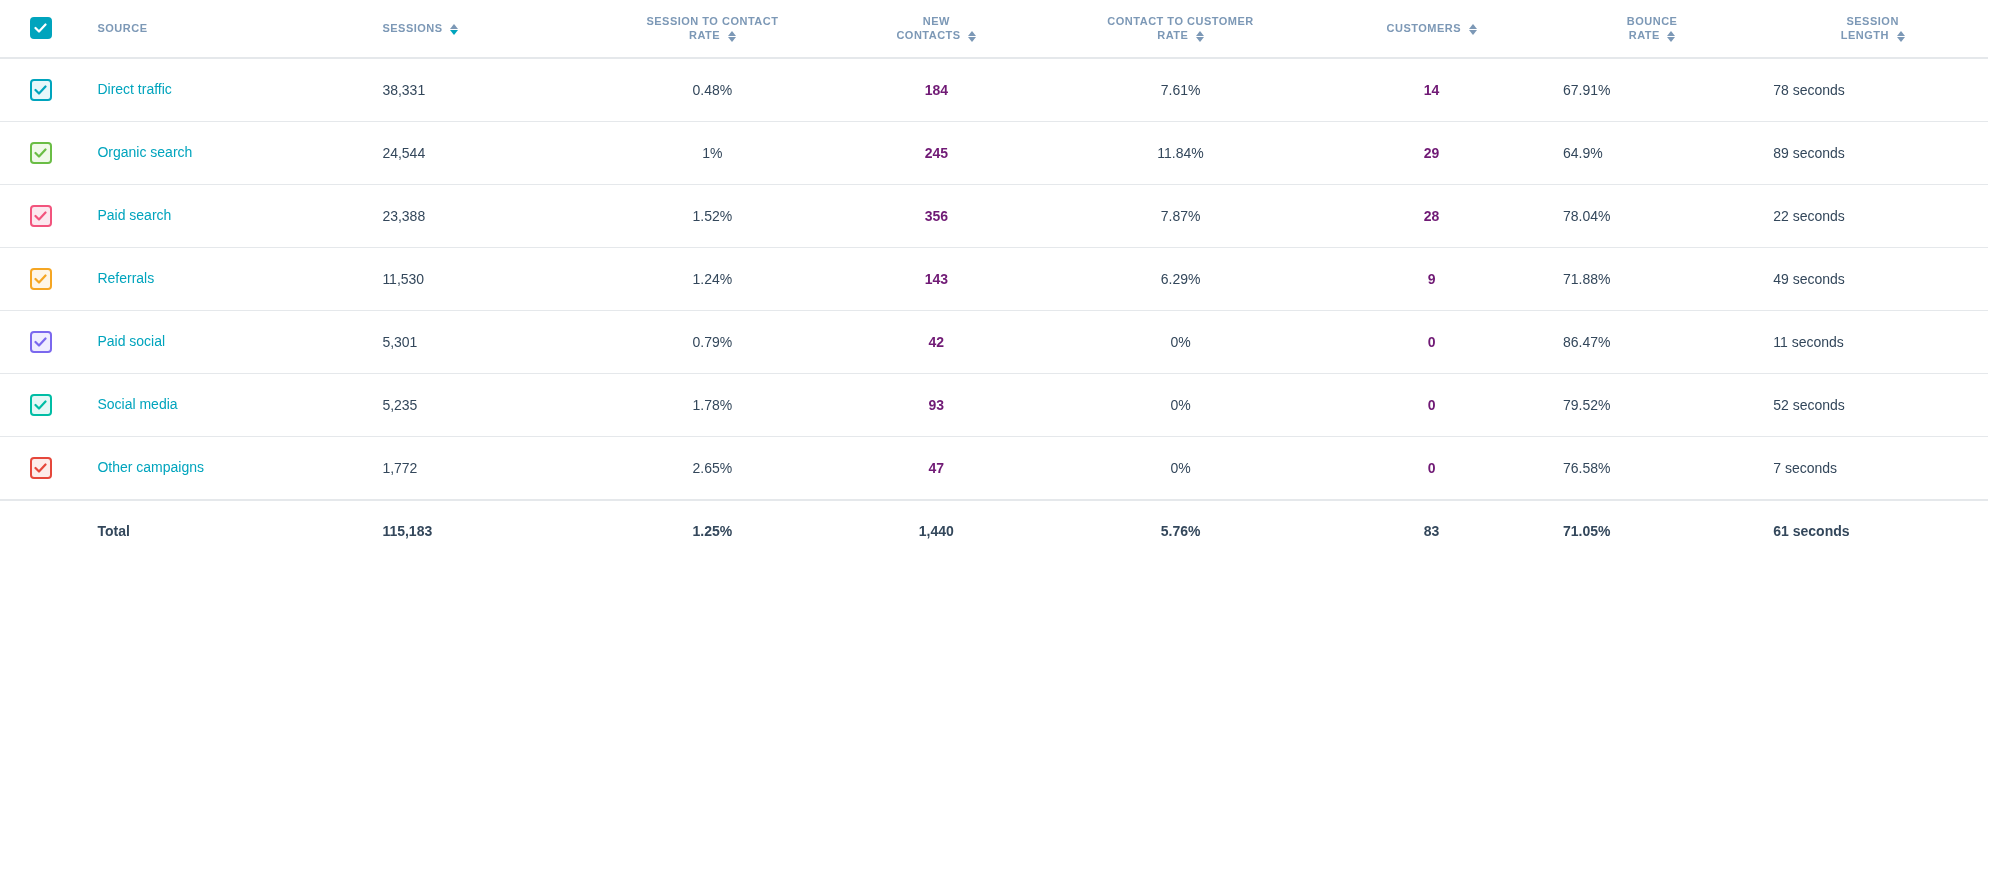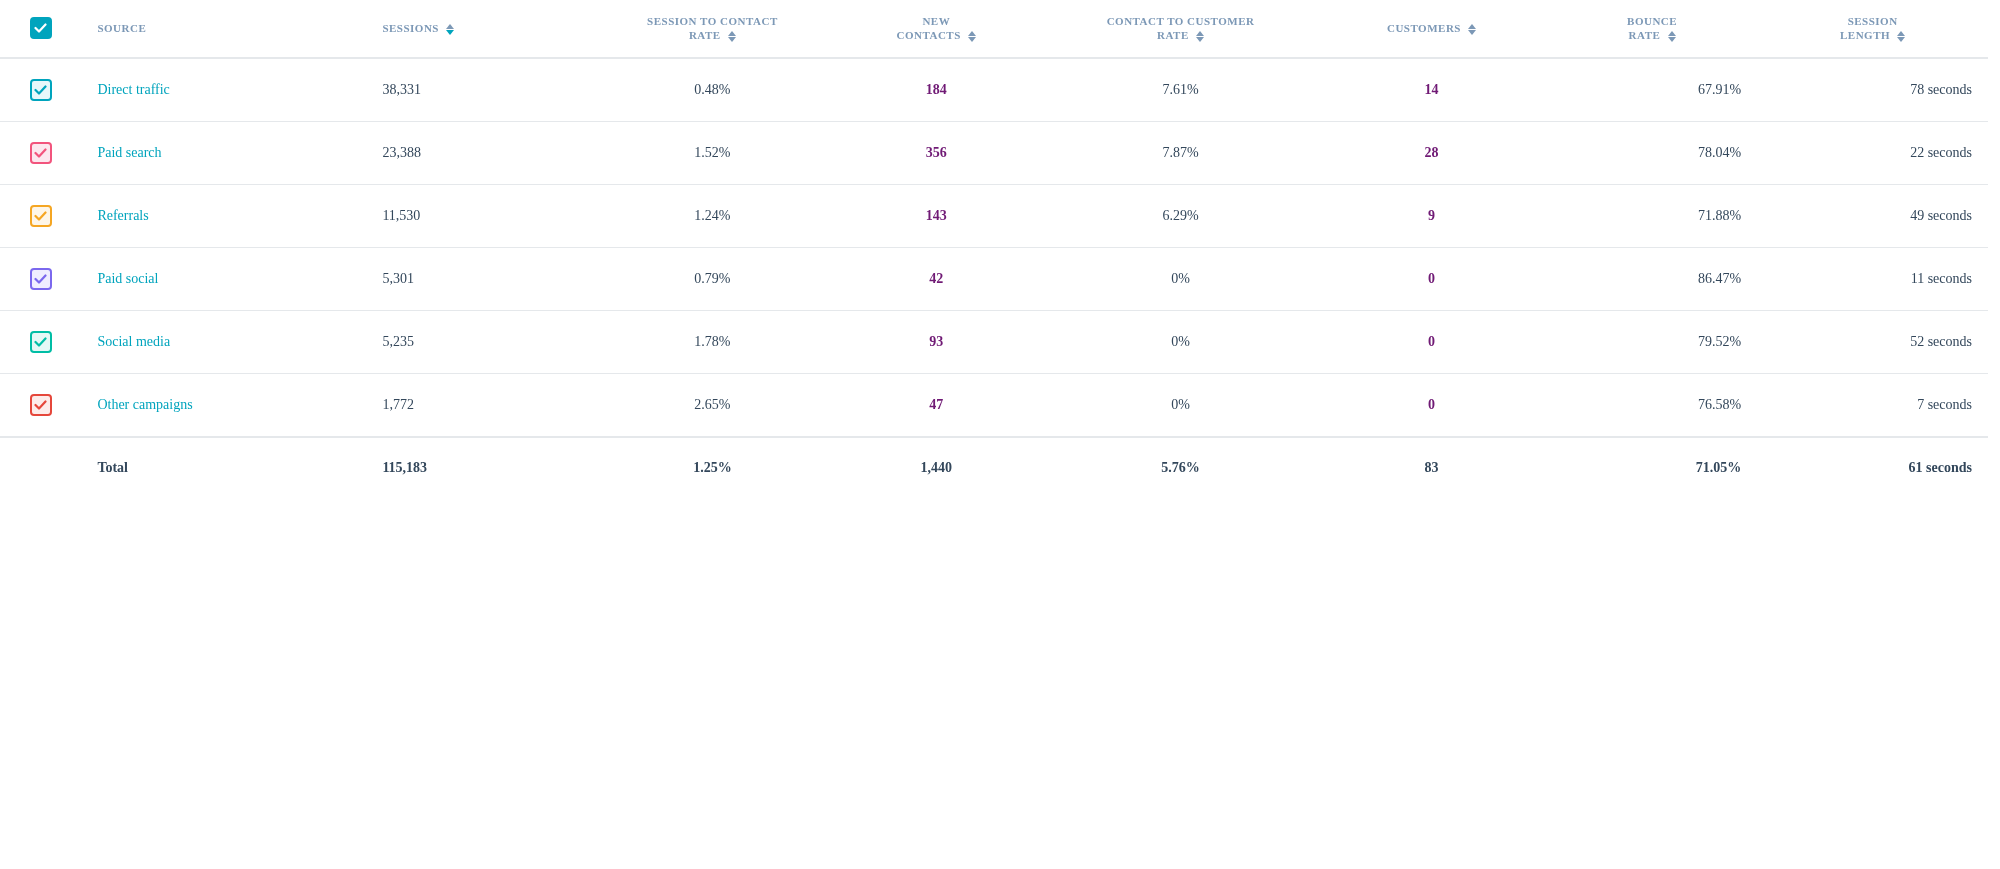--- a/index.html
+++ b/index.html
@@ -5,21 +5,20 @@
     * { box-sizing: border-box; margin: 0; padding: 0; }
     body {
       font-family: -apple-system, BlinkMacSystemFont, 'Segoe UI', Helvetica, Arial, sans-serif;
       background: #fff;
       color: #33475b;
       font-size: 14px;
     }
     .table-container {
       width: 1988px;
       overflow: hidden;
-      font-family: Liberation Serif, serif;
     }
     table {
       width: 100%;
       border-collapse: collapse;
       table-layout: fixed;
     }
     thead tr {
       border-bottom: 2px solid #e5e8eb;
     }
     th {
@@ -35,21 +34,21 @@
     th.center { text-align: center; }
     th.right { text-align: center; }
     td {
       padding: 20px 16px;
       vertical-align: middle;
       border-bottom: 1px solid #e5e8eb;
       color: #33475b;
       font-size: 14px;
     }
     td.center { text-align: center; }
-    td.right { text-align: right; }
+    td.right { }
     .col-checkbox { width: 60px; }
     .col-source { width: 210px; }
     .col-sessions { width: 170px; }
     .col-session-contact { width: 170px; }
     .col-new-contacts { width: 160px; }
     .col-contact-customer { width: 200px; }
     .col-customers { width: 170px; }
     .col-bounce { width: 155px; }
     .col-session-length { width: 170px; }
 
@@ -204,20 +203,39 @@
     </div>
           </td>
           <td class="col-source"><a href="#" class="source-link">Direct traffic</a></td>
           <td class="col-sessions">38,331</td>
           <td class="col-session-contact center">0.48%</td>
           <td class="col-new-contacts center highlight-teal">184</td>
           <td class="col-contact-customer center">7.61%</td>
           <td class="col-customers center highlight-teal">14</td>
           <td class="col-bounce right">67.91%</td>
           <td class="col-session-length right">78 seconds</td>
+        </tr>
+        <tr>
+          <td class="col-checkbox center">
+    <div class="checkbox-wrap">
+      <div style="width:22px;height:22px;border-radius:4px;border:2px solid #6abd45;background:#f0f9ea;display:flex;align-items:center;justify-content:center;">
+        <svg width="13" height="10" viewBox="0 0 13 10" fill="none">
+          <path d="M1.5 5L5 8.5L11.5 1.5" stroke="#6abd45" stroke-width="2.2" stroke-linecap="round" stroke-linejoin="round"></path>
+        </svg>
+      </div>
+    </div>
+          </td>
+          <td class="col-source"><a href="#" class="source-link">Organic search</a></td>
+          <td class="col-sessions">24,544</td>
+          <td class="col-session-contact center">1%</td>
+          <td class="col-new-contacts center highlight-teal">245</td>
+          <td class="col-contact-customer center">11.84%</td>
+          <td class="col-customers center highlight-teal">29</td>
+          <td class="col-bounce right">64.9%</td>
+          <td class="col-session-length right">89 seconds</td>
         </tr>
         <tr>
           <td class="col-checkbox center">
     <div class="checkbox-wrap">
       <div style="width:22px;height:22px;border-radius:4px;border:2px solid #f2547d;background:#fce8ef;display:flex;align-items:center;justify-content:center;">
         <svg width="13" height="10" viewBox="0 0 13 10" fill="none">
           <path d="M1.5 5L5 8.5L11.5 1.5" stroke="#f2547d" stroke-width="2.2" stroke-linecap="round" stroke-linejoin="round"></path>
         </svg>
       </div>
     </div>

